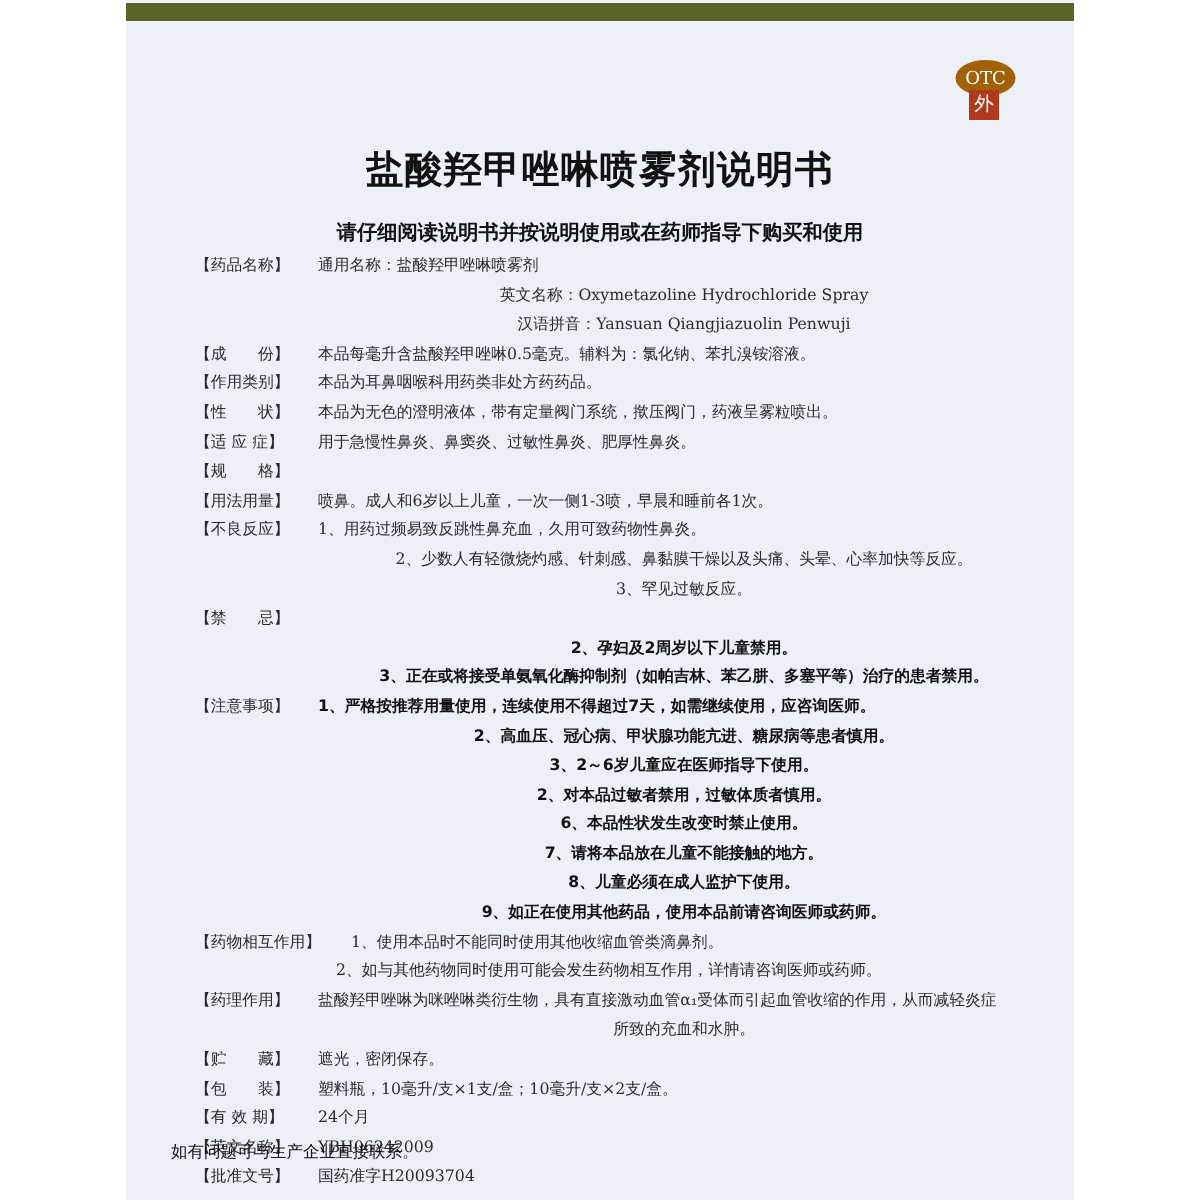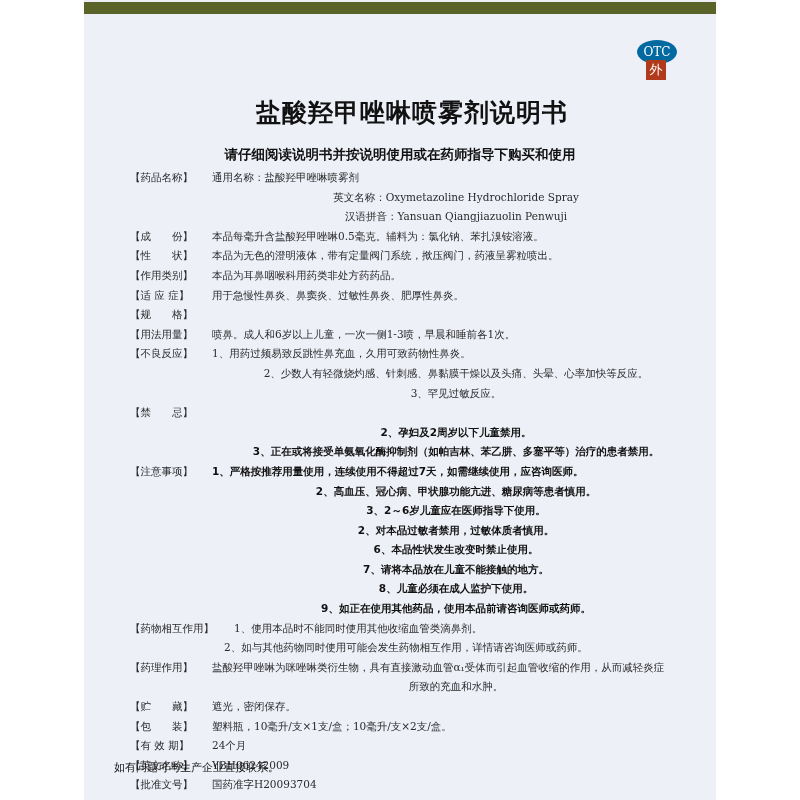--- a/index.html
+++ b/index.html
@@ -1,21 +1,21 @@
 <!DOCTYPE html>
 <html><head>
 <meta charset="utf-8">
 <style>
   html, body { margin: 0; padding: 0; }
   body { width: 800px; height: 800px; background: #ffffff; position: relative; overflow: hidden; font-family: "DejaVu Sans", sans-serif; }
   .page { position: absolute; left: 84px; top: 0; width: 632px; height: 800px; background: #eef0f8; }
   .topband { position: absolute; left: 0; top: 2px; width: 632px; height: 12px; background: #5a6328; }
-  .otc { position: absolute; left: 553px; top: 40px; width: 40px; height: 24px; border-radius: 50%; background: #0369a1; color: #fff; font-family: "DejaVu Serif", serif; font-size: 12px; line-height: 24px; text-align: center; }
+  .otc { position: absolute; left: 553px; top: 40px; width: 40px; height: 24px; border-radius: 50%; background: #a16207; color: #fff; font-family: "DejaVu Serif", serif; font-size: 12px; line-height: 24px; text-align: center; }
   .wai { position: absolute; left: 562px; top: 60px; width: 20px; height: 20px; background: #b23a1c; color: #fff; font-size: 13px; line-height: 20px; text-align: center; }
-  .title { position: absolute; left: 12px; top: 96px; width: 632px; text-align: center; font-size: 25px; font-weight: bold; color: #111; letter-spacing: 1px; }
+  .title { position: absolute; left: 0; top: 96px; width: 632px; text-align: center; font-size: 25px; font-weight: bold; color: #111; letter-spacing: 1px; }
   .subtitle { position: absolute; left: 0; top: 146px; width: 632px; text-align: center; font-size: 13.5px; font-weight: bold; color: #111; }
   .content { position: absolute; left: 36px; top: 168px; width: 590px; font-family: "DejaVu Serif", serif; font-size: 10.5px; color: #2a2a2a; }
   .row { display: flex; line-height: 19.6px; white-space: nowrap; }
   .lbl { width: 82px; flex: none; color: #2a2a2a; margin-left: 10px; }
   .lbl.wide { width: 104px; }
   .val { flex: 1; }
   .bold { font-family: "DejaVu Sans", sans-serif; font-weight: bold; color: #111; font-size: 10.5px; }
   .indent { padding-left: 82px; justify-content: center; }
   .indent2 { padding-left: 104px; }
   .footer { position: absolute; left: 30px; top: 760px; font-size: 11px; font-weight: normal; color: #111; text-align: right; }
@@ -41,26 +41,26 @@
       </div>
     <div class="row indent">
         <span>汉语拼音：Yansuan Qiangjiazuolin Penwuji</span>
       </div>
 
     <div class="row">
       <span class="lbl">【成　　份】</span>
       <span class="val">本品每毫升含盐酸羟甲唑啉0.5毫克。辅料为：氯化钠、苯扎溴铵溶液。</span>
     </div>
     <div class="row">
+      <span class="lbl">【作用类别】</span>
+      <span class="val">本品为耳鼻咽喉科用药类非处方药药品。</span>
+    </div>
+    <div class="row">
       <span class="lbl">【性　　状】</span>
       <span class="val">本品为无色的澄明液体，带有定量阀门系统，揿压阀门，药液呈雾粒喷出。</span>
-    </div>
-    <div class="row">
-      <span class="lbl">【作用类别】</span>
-      <span class="val">本品为耳鼻咽喉科用药类非处方药药品。</span>
     </div>
     <div class="row">
       <span class="lbl">【适 应 症】</span>
       <span class="val">用于急慢性鼻炎、鼻窦炎、过敏性鼻炎、肥厚性鼻炎。</span>
     </div>
     <div class="row">
       <span class="lbl">【规　　格】</span>
     </div>
     <div class="row">
       <span class="lbl">【用法用量】</span>

